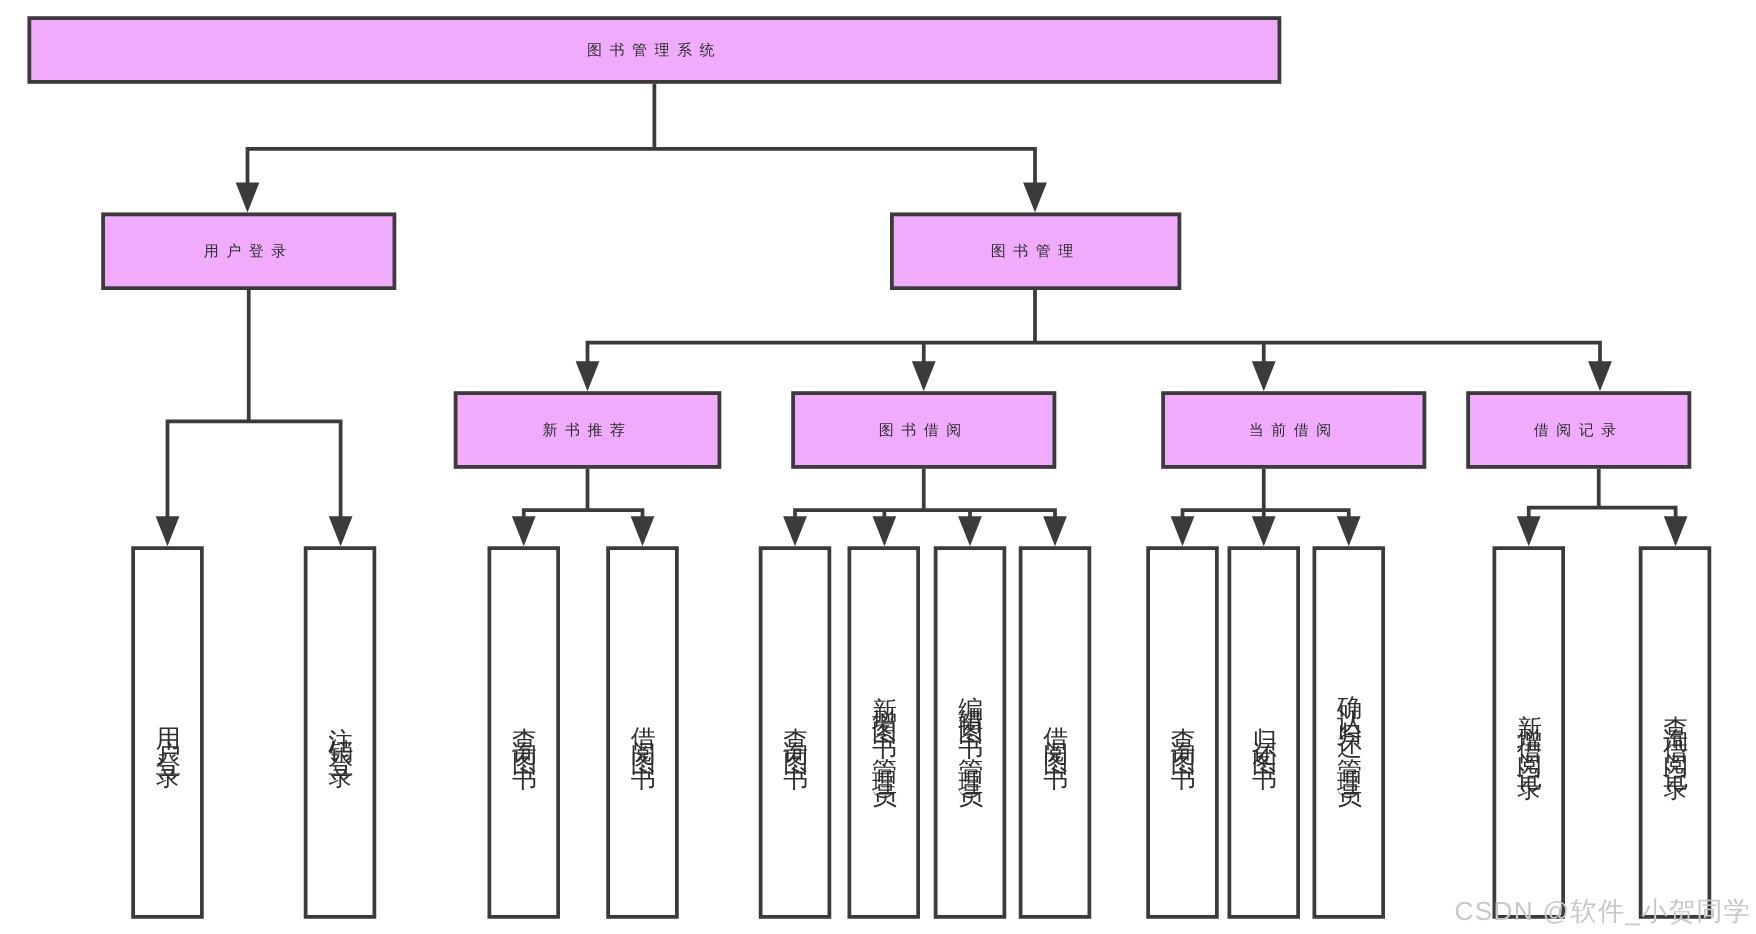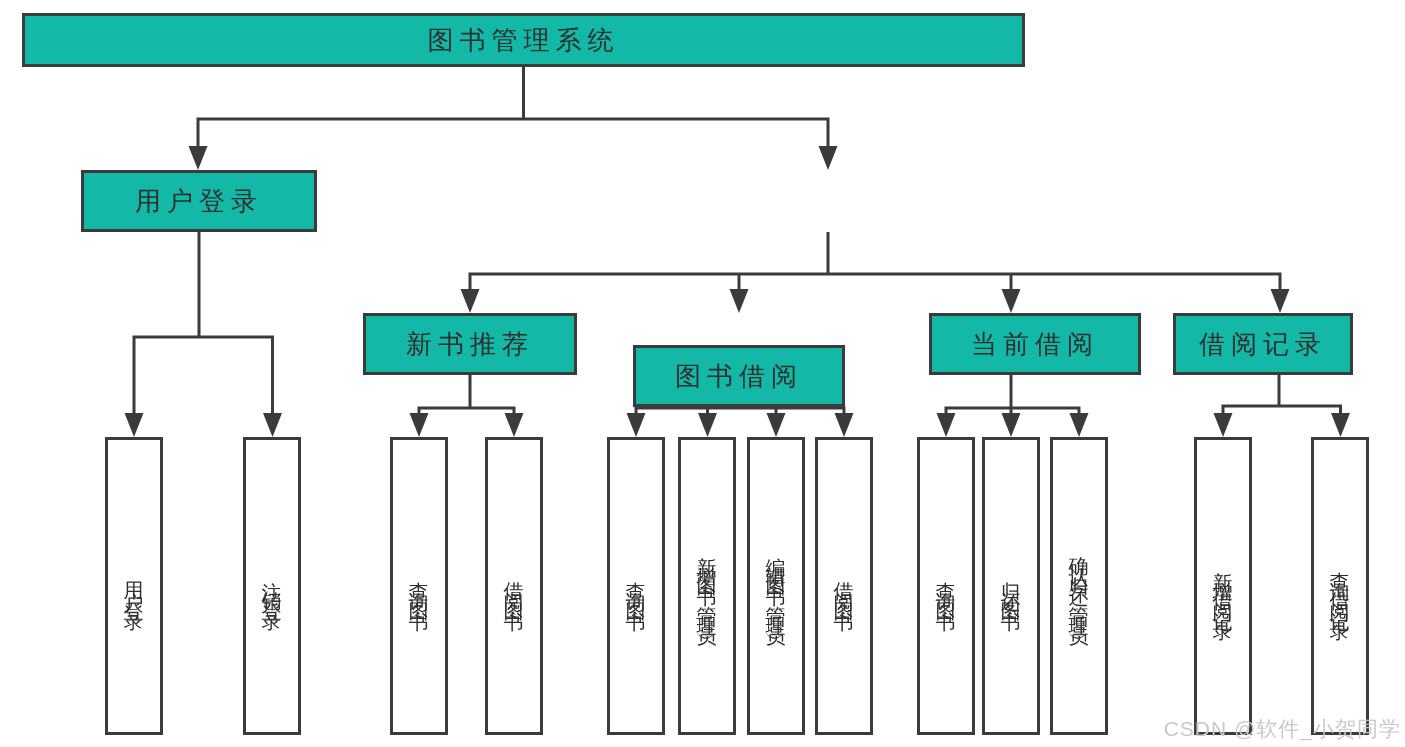--- a/index.html
+++ b/index.html
@@ -10,38 +10,38 @@
   }
   html,body{margin:0;padding:0;background:var(--background);}
   .canvas{
     position:relative;width:1405px;height:747px;background:var(--background);
     font-family:"Liberation Sans","DejaVu Sans",sans-serif;color:var(--text);
     overflow:hidden;
   }
   .wires{position:absolute;left:0;top:0;width:1405px;height:747px;color:var(--line);}
   .box{
     position:absolute;box-sizing:border-box;border:3px solid var(--line);
-    background:#14b8a6;display:flex;align-items:center;justify-content:center;
-    font-size:26px;letter-spacing:6px;white-space:nowrap;
+    background:#f0abfc;display:flex;align-items:center;justify-content:center;
+    font-size:12px;letter-spacing:6px;white-space:nowrap;
   }
   .leaf{
     position:absolute;box-sizing:border-box;border:3px solid var(--line);
     background:#fff;top:437px;width:58px;height:298px;
     display:flex;align-items:center;justify-content:center;
   }
   .leaf span{
     writing-mode:vertical-rl;text-orientation:mixed;
     font-size:20px;letter-spacing:10px;line-height:1;
   }
   
   .b-root{left:22px;top:13px;width:1003px;height:54px;}
   .b-l2-0{left:81px;top:170px;width:236px;height:62px;}
   .b-l2-1{left:712px;top:170px;width:233px;height:62px;}
   .b-l3-0{left:363px;top:313px;width:214px;height:62px;}
-  .b-l3-1{left:633px;top:313px;width:212px;height:62px;margin-top:32px;}
+  .b-l3-1{left:633px;top:313px;width:212px;height:62px;}
   .b-l3-2{left:905px;top:313px;width:212px;height:62px;margin-left:24px;}
   .b-l3-3{left:1173px;top:313px;width:180px;height:62px;}
   .lf-0{left:105px;} .lf-1{left:243px;} .lf-2{left:390px;} .lf-3{left:485px;}
   .lf-4{left:607px;} .lf-5{left:678px;} .lf-6{left:747px;} .lf-7{left:815px;}
   .lf-8{left:917px;} .lf-9{left:982px;} .lf-10{left:1050px;}
   .lf-11{left:1194px;} .lf-12{left:1311px;}
   .watermark{
     position:absolute;right:4px;top:715px;z-index:5;
     font-size:21px;letter-spacing:1px;color:var(--watermark);white-space:nowrap;text-align:right;
   }
@@ -104,20 +104,21 @@
       M936.5 413 H955.5 L946 437 Z
       M1001.5 413 H1020.5 L1011 437 Z
       M1069.5 413 H1088.5 L1079 437 Z
       M1213.5 413 H1232.5 L1223 437 Z
       M1331 413 H1350 L1340.5 437 Z"></path>
   </svg>
 
   <div class="box b-root">图书管理系统</div>
 
   <div class="box b-l2-0">用户登录</div>
+  <div class="box b-l2-1">图书管理</div>
 
   <div class="box b-l3-0">新书推荐</div>
   <div class="box b-l3-1">图书借阅</div>
   <div class="box b-l3-2">当前借阅</div>
   <div class="box b-l3-3">借阅记录</div>
 
   <div class="leaf lf-0">
     <span>用户登录</span>
     </div>
   <div class="leaf lf-1">

